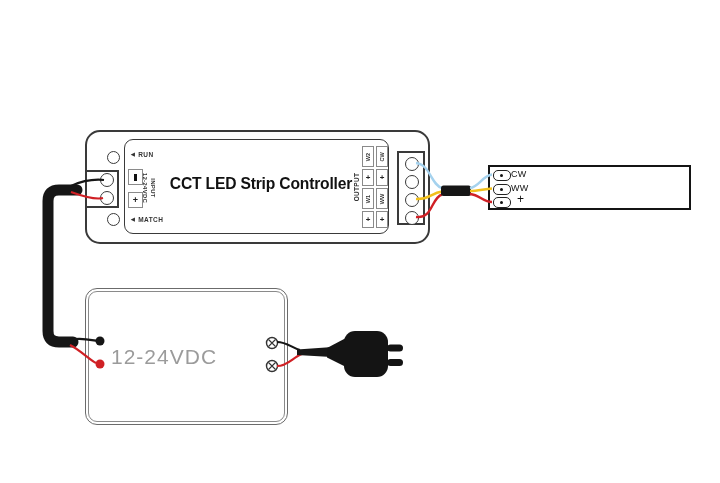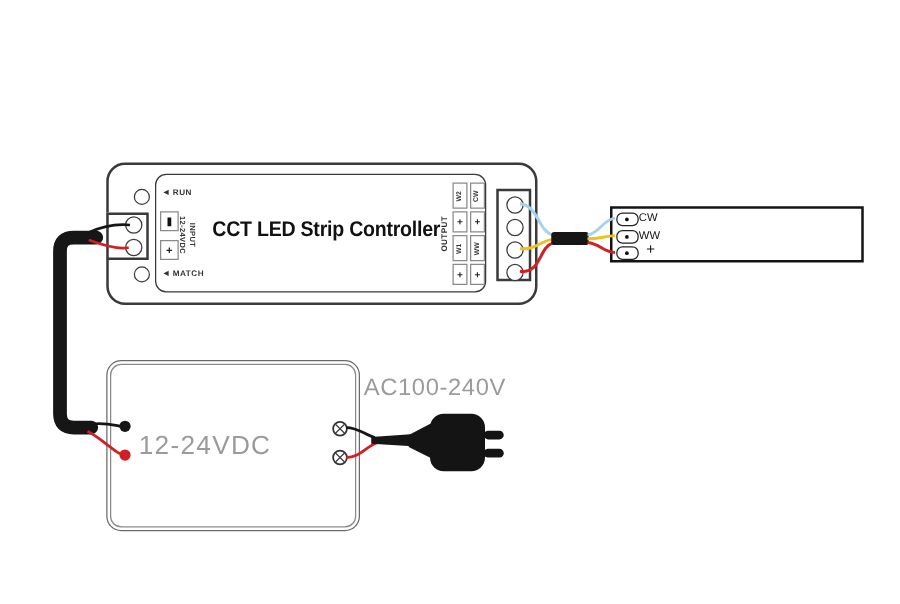--- a/index.html
+++ b/index.html
@@ -152,21 +152,20 @@
     <div class="abs pad-label pl1">CW</div>
     <div class="abs pad-label pl2">WW</div>
     <div class="abs pad-label pl3">+</div>
   </div>
 
   <div class="abs psu">
     <div class="abs psu-inner"></div>
     <div class="abs psu-label">12-24VDC</div>
   </div>
 
-  <div class="abs ac-label">AC100-240V</div>
 
   <svg class="abs wires" width="720" height="483" viewBox="0 0 720 483">
 
     <path d="M77,190 L59,190 Q48,190 48,201 L48,331 Q48,342 59,342 L73,342" fill="none" stroke="var(--negative-wire)" stroke-width="11" stroke-linecap="round"></path>
 
     <path d="M71,186 C82,181 94,179 104,180" fill="none" stroke="var(--negative-wire)" stroke-width="2.2"></path>
     <path d="M71,192 C82,196 95,200 103,198" fill="none" stroke="var(--positive-wire)" stroke-width="2.2"></path>
 
     <path d="M70,340 C80,337 91,340 97,341" fill="none" stroke="var(--negative-wire)" stroke-width="2.2"></path>
     <path d="M70,345 C80,350 90,360 96,363" fill="none" stroke="var(--positive-wire)" stroke-width="2.2"></path>

